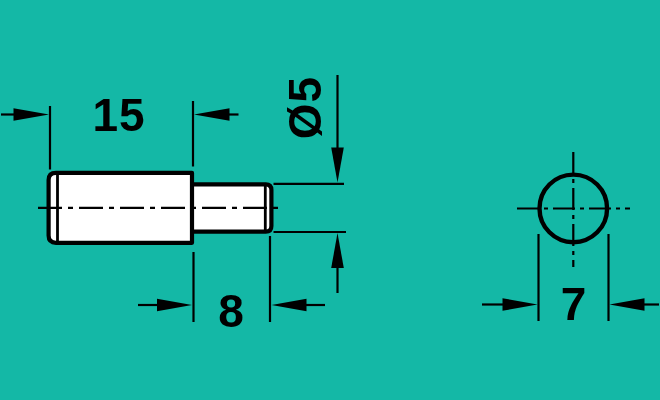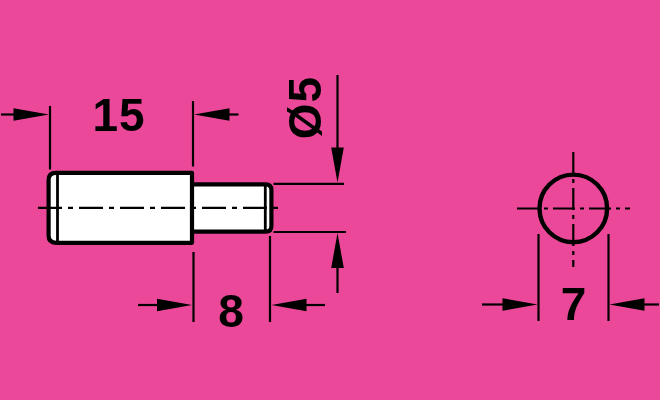--- a/index.html
+++ b/index.html
@@ -7,21 +7,21 @@
     padding: 0;
     background: #ffffff;
     width: 660px;
     height: 400px;
     overflow: hidden;
   }
   .canvas {
     position: relative;
     width: 660px;
     height: 400px;
-    background: #ec4899;
+    background: #14b8a6;
     text-align: center;
   }
   svg {
     display: block;
   }
   .dim-text {
     font-family: "Liberation Sans", "DejaVu Sans", sans-serif;
     font-weight: bold;
     font-size: 46px;
     letter-spacing: 1px;

